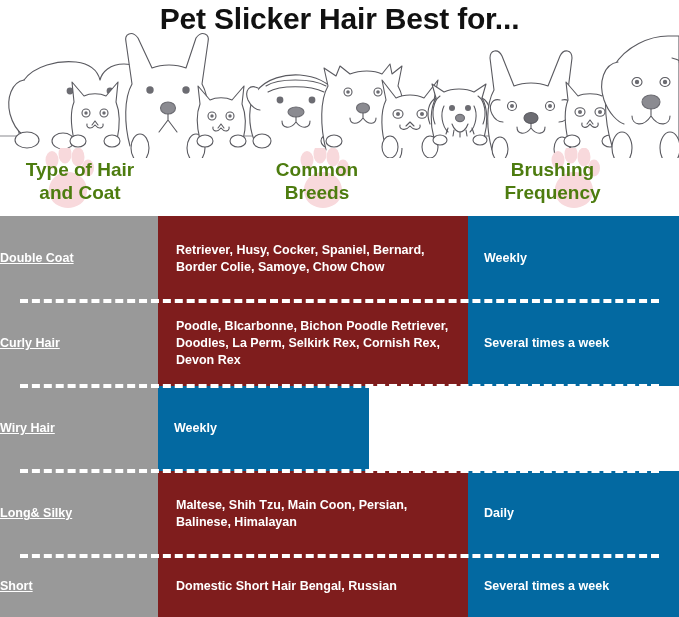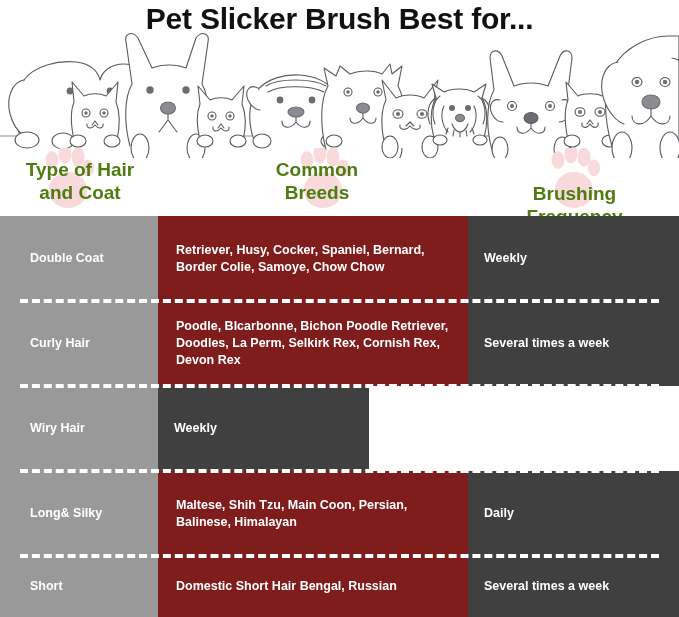--- a/index.html
+++ b/index.html
@@ -63,21 +63,21 @@
     position: absolute;
     top: 18px;
     text-align: center;
     font-size: 19px;
     font-weight: bold;
     color: #4d7c0f;
     line-height: 23px;
   }
   .col-head.h1 { left: 0px;   width: 160px; }
   .col-head.h2 { left: 205px; width: 224px; }
-  .col-head.h3 { left: 470px; width: 209px; margin-top: 24px; }
+  .col-head.h3 { left: 448px; width: 209px; }
 
   
   .table {
     position: absolute;
     top: 216px;
     left: 0;
     width: 679px;
     height: 401px;
   }
   .row {
@@ -88,23 +88,23 @@
   }
   .cell {
     box-sizing: border-box;
     display: flex;
     align-items: center;
     color: #ffffff;
     font-size: 12.5px;
     font-weight: bold;
     line-height: 17px;
   }
-  .c1 { width: 158px; background: #999999; padding-left: 30px; padding-right: 8px; }
+  .c1 { width: 158px; background: #999999; padding-right: 8px; text-decoration: underline; }
   .c2 { width: 310px; background: #7f1d1d; padding-left: 18px; padding-right: 10px; }
-  .c3 { width: 211px; background: #404040; padding-left: 16px; padding-right: 14px; }
+  .c3 { width: 211px; background: #0369a1; padding-left: 16px; padding-right: 14px; }
 
   .r1 { height: 85px; }
   .r2 { height: 85px; }
   .r3 { height: 85px; }
   .r4 { height: 85px; justify-content: center; }
   .r5 { height: 61px; }
 
   
   .dash {
     position: absolute;
@@ -117,21 +117,21 @@
   .d1 { top: 83px; }
   .d2 { top: 168px; }
   .d3 { top: 253px; }
   .d4 { top: 338px; }
 </style>
 </head>
 <body>
 
 <div id="infographic">
 
-  <div class="title">Pet Slicker Brush Best for...</div>
+  <div class="title">Pet Slicker Hair Best for...</div>
 
   <div class="illustration">
     <svg width="679" height="130" viewBox="0 0 679 130" xmlns="http://www.w3.org/2000/svg" fill="none" stroke="#5a5a60" stroke-width="1.1" stroke-linecap="round" stroke-linejoin="round">
 
       <line x1="0" y1="108" x2="679" y2="108" stroke="#8a8a90" stroke-width="1.2"></line>
 
       <g>
         <path d="M20 112 C16 86 16 64 24 52 C34 38 58 32 76 34 C92 36 98 44 100 52
                  C102 44 110 36 124 36 C142 36 156 46 160 60 C164 76 162 96 158 112" fill="#fff"></path>
         <path d="M24 52 C12 54 6 70 10 86 C13 97 19 104 23 107" fill="#fff"></path>

